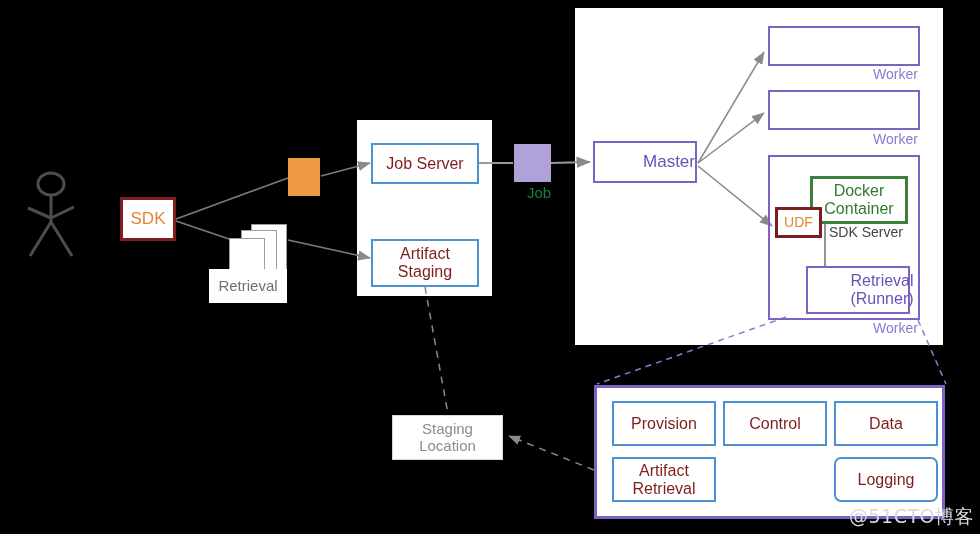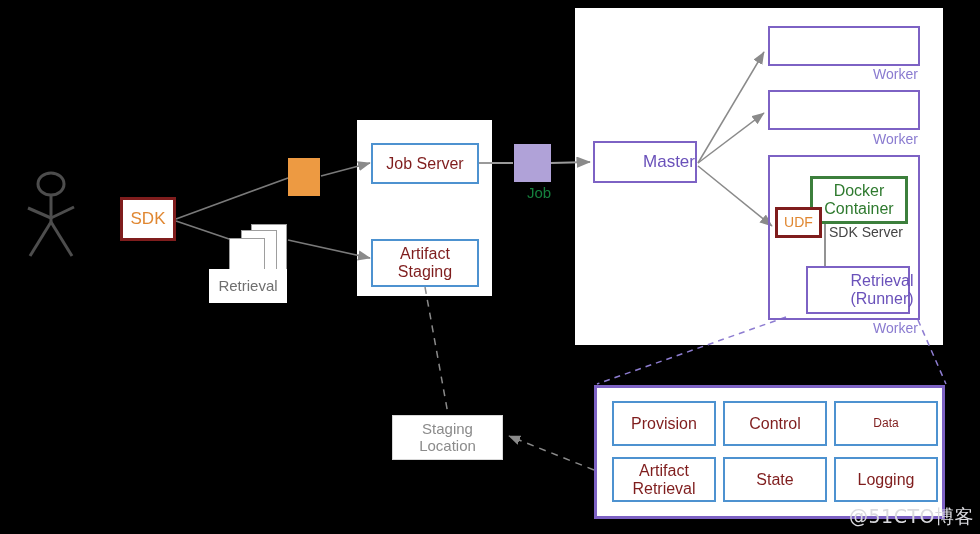--- a/index.html
+++ b/index.html
@@ -164,22 +164,21 @@
   <div class="label label-worker" style="left:873px; top:320px;">Worker</div>
 
   <div class="box gray-box" style="left:392px; top:415px; width:111px; height:45px; font-size:15px;">Staging
 Location</div>
 
   <div class="abs" style="left:594px; top:385px; width:351px; height:134px;
               border:3px solid #7d62c4; box-sizing:border-box; background:transparent;"></div>
 
   <div class="box blue-box" style="left:612px; top:401px; width:104px; height:45px; font-size:16px;">Provision</div>
   <div class="box blue-box" style="left:723px; top:401px; width:104px; height:45px; font-size:16px;">Control</div>
-  <div class="box blue-box" style="left:834px; top:401px; width:104px; height:45px; font-size:12px;">Data</div>
+  <div class="box blue-box" style="left:834px; top:401px; width:104px; height:45px; font-size:16px;">Data</div>
 
   <div class="box blue-box" style="left:612px; top:457px; width:104px; height:45px; font-size:16px;">Artifact
 Retrieval</div>
-  <div class="box blue-box" style="left:723px; top:457px; width:104px; height:45px; font-size:16px;">State</div>
-  <div class="box blue-box" style="left:834px; top:457px; width:104px; height:45px; font-size:16px;">Logging</div>
+  <div class="box blue-box" style="left:834px; top:457px; width:104px; height:45px; font-size:16px;border-radius:7px;">Logging</div>
 
   <div class="watermark">@51CTO博客</div>
 
 </div>
 
 </body></html>

